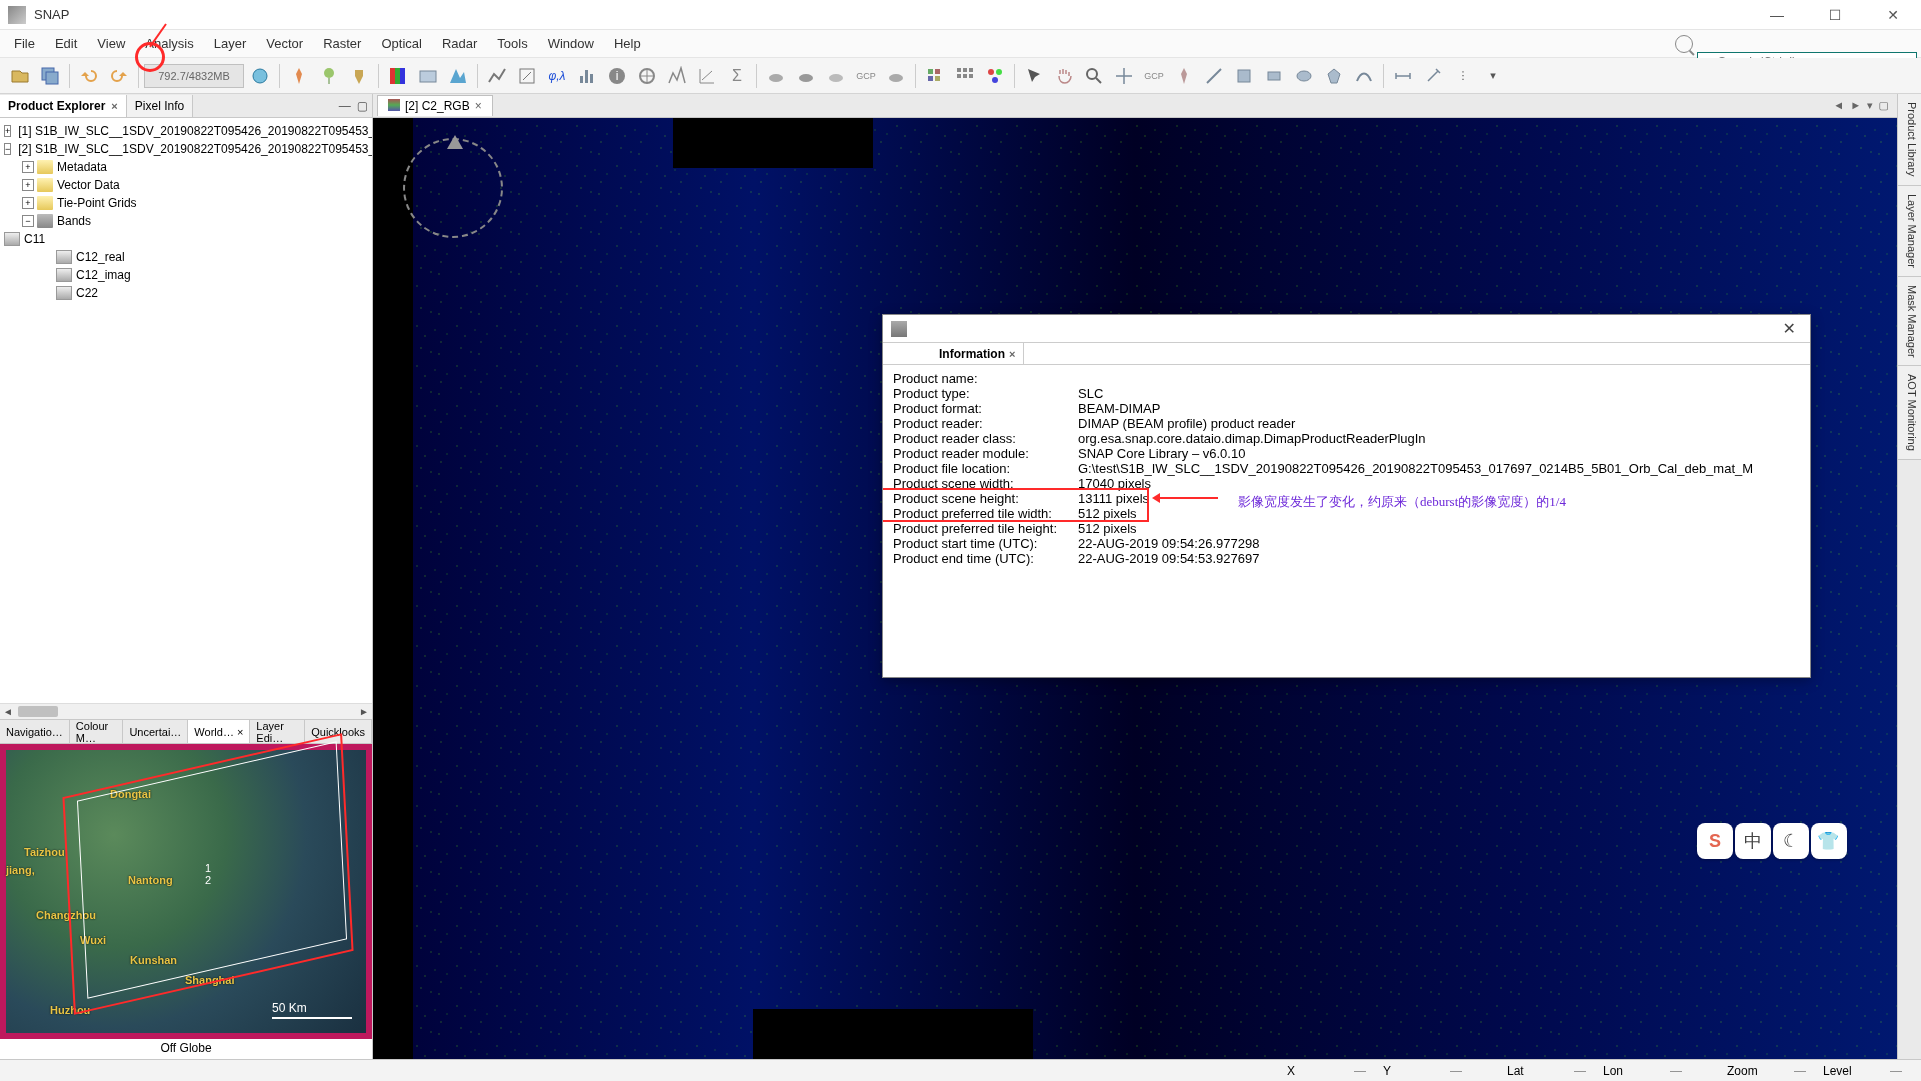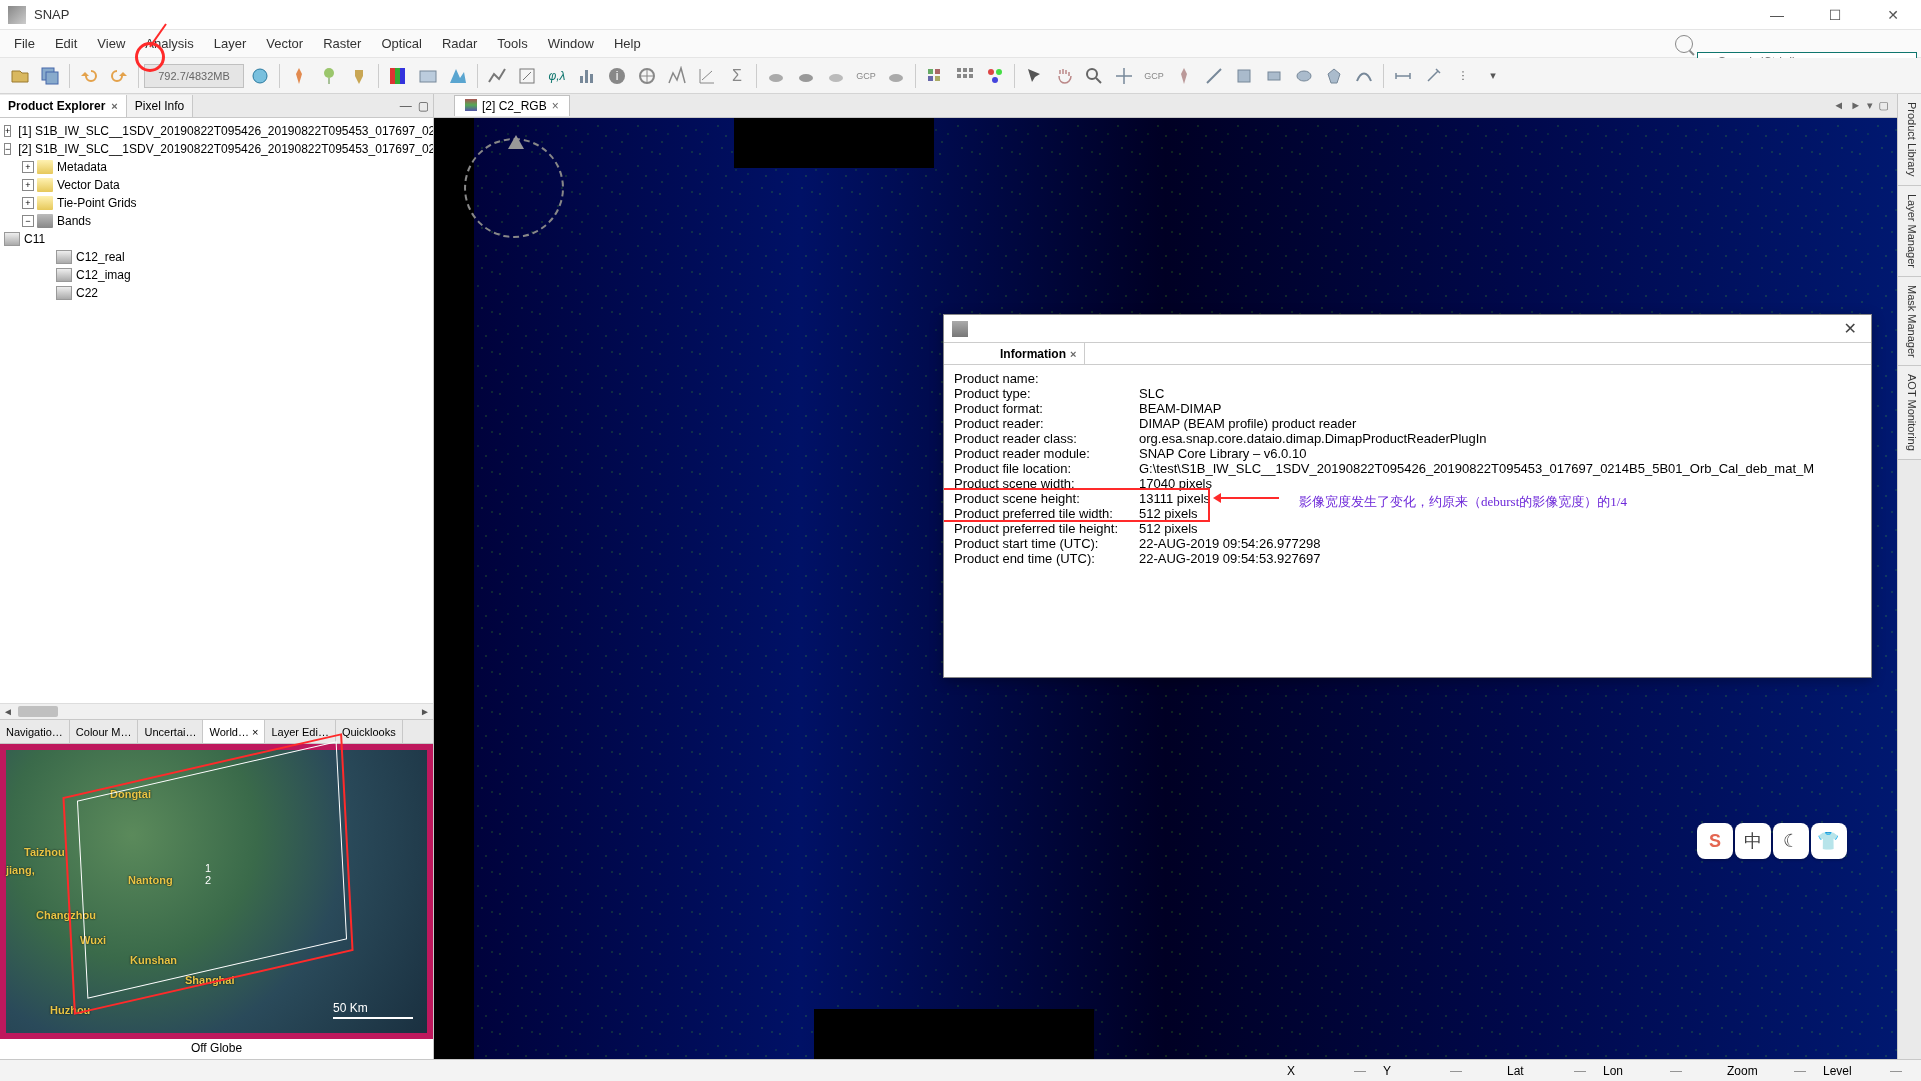--- a/index.html
+++ b/index.html
@@ -25,21 +25,21 @@
 .toolbar { height: 36px; background: #f5f5f5; display: flex; align-items: center; padding: 0 6px; gap: 2px; border-bottom: 1px solid #d4d4d4; }
 .tbtn { width: 28px; height: 28px; display: flex; align-items: center; justify-content: center; border-radius: 2px; }
 .tbtn-svg { width: 20px; height: 20px; }
 .tsep { width: 1px; height: 24px; background: #ccc; margin: 0 3px; }
 .tlabel { width: 100px; height: 24px; background: #e5e5e5; border: 1px solid #c0c0c0; font-size: 11px; color: #666; display: flex; align-items: center; justify-content: center; }
 
 
 .main { flex: 1; display: flex; position: relative; }
 
 
-.leftpanel { width: 434px; display: flex; flex-direction: column; background: #fff; border-right: 1px solid #c8c8c8; }
+.leftpanel { width: 373px; display: flex; flex-direction: column; background: #fff; border-right: 1px solid #c8c8c8; }
 .paneltabs { height: 24px; display: flex; align-items: center; background: #eaeaea; border-bottom: 1px solid #c8c8c8; font-size: 12px; }
 .ptab { padding: 4px 8px; border-right: 1px solid #c8c8c8; background: #f2f2f2; display:flex; align-items:center; gap:4px;}
 .ptab.active { background: #fff; font-weight: bold; }
 .ptab .close { font-size:11px; color:#666; margin-left:2px;}
 .panel-controls { margin-left:auto; padding-right:4px; font-size:12px; color:#555; display:flex; gap:6px;}
 .tree { flex: 1; overflow: auto; font-size: 12px; padding: 4px 0; background: #fff; }
 .treenode { display: flex; align-items: center; height: 18px; padding-left: 4px; white-space: nowrap; }
 .toggle { width: 12px; height: 12px; border: 1px solid #888; font-size: 9px; display: flex; align-items: center; justify-content: center; margin-right: 3px; line-height:1; }
 .treeicn { width: 16px; height: 14px; margin-right: 4px; display:inline-block; }
 .db-icn { background: linear-gradient(#8bc, #4a9); border-radius: 2px; }
@@ -60,21 +60,21 @@
 .worldview .city { position:absolute; color:#e9c545; font-size:11px; font-weight:bold; text-shadow:0 0 2px #000; }
 .worldview .scale { position:absolute; right:20px; bottom:20px; color:#fff; font-size:12px; }
 .worldview .scale-bar { width:80px; height:2px; background:#fff; margin-top:2px;}
 .footprint { position:absolute; border:2px solid #ff2a2a; }
 .footprint2 { position:absolute; border:1px solid #fff; }
 .footbar { height: 20px; font-size: 12px; text-align: center; padding-top: 2px; background: #fff; }
 
 
 .centerpanel { flex: 1; display: flex; flex-direction: column; background: #4b4b4b; position: relative; }
 .viewtabs { height: 24px; background: #eaeaea; display: flex; align-items: center; font-size: 12px; border-bottom: 1px solid #c8c8c8; }
-.vtab { padding: 3px 10px; background: #fff; border: 1px solid #c0c0c0; border-bottom: none; display:flex; gap:5px; margin-left:20px;}
+.vtab { padding: 3px 10px; background: #fff; border: 1px solid #c0c0c0; border-bottom: none; display:flex; gap:5px; margin-left:4px;}
 .viewarea { flex: 1; background: #000; position: relative; overflow: hidden; }
 .sar-img { position:absolute; inset:0; background:
   linear-gradient(90deg, rgba(0,0,60,.9) 0%, rgba(0,20,120,.85) 25%, rgba(0,0,40,.9) 50%, rgba(0,10,90,.85) 75%, rgba(0,30,140,.8) 100%);
 }
 .sar-speckle { position:absolute; inset:0; background-image:
   radial-gradient(circle at 10% 20%, rgba(100,255,0,.5) 0, transparent 1px),
   radial-gradient(circle at 30% 45%, rgba(120,255,0,.5) 0, transparent 1px),
   radial-gradient(circle at 55% 30%, rgba(90,255,0,.4) 0, transparent 1px),
   radial-gradient(circle at 70% 60%, rgba(120,255,0,.5) 0, transparent 1px),
   radial-gradient(circle at 85% 40%, rgba(80,255,0,.4) 0, transparent 1px),
@@ -225,21 +225,21 @@
       <svg class="tbtn-svg" viewBox="0 0 20 20">
         <path d="M2 16l5-8 5 5 6-10" fill="none" stroke="#777" stroke-width="2"></path>
       </svg>
     </div>
   <div class="tbtn">
       <svg class="tbtn-svg" viewBox="0 0 20 20">
         <rect x="3" y="3" width="14" height="14" fill="none" stroke="#777"></rect>
         <path d="M6 14L14 6" stroke="#777"></path>
       </svg>
     </div>
-  <div class="tbtn" style="font-size:12px;font-style:italic;color:#0f766e">φ,λ</div>
+  <div class="tbtn" style="font-size:12px;font-style:italic;color:#1d4ed8">φ,λ</div>
   <div class="tbtn">
       <svg class="tbtn-svg" viewBox="0 0 20 20">
         <rect x="3" y="10" width="3" height="7" fill="#789"></rect>
         <rect x="8" y="4" width="3" height="13" fill="#789"></rect>
         <rect x="13" y="8" width="3" height="9" fill="#789"></rect>
       </svg>
     </div>
   <div class="tbtn">
       <svg class="tbtn-svg" viewBox="0 0 20 20">
         <circle cx="10" cy="10" r="8" fill="#888"></circle>

